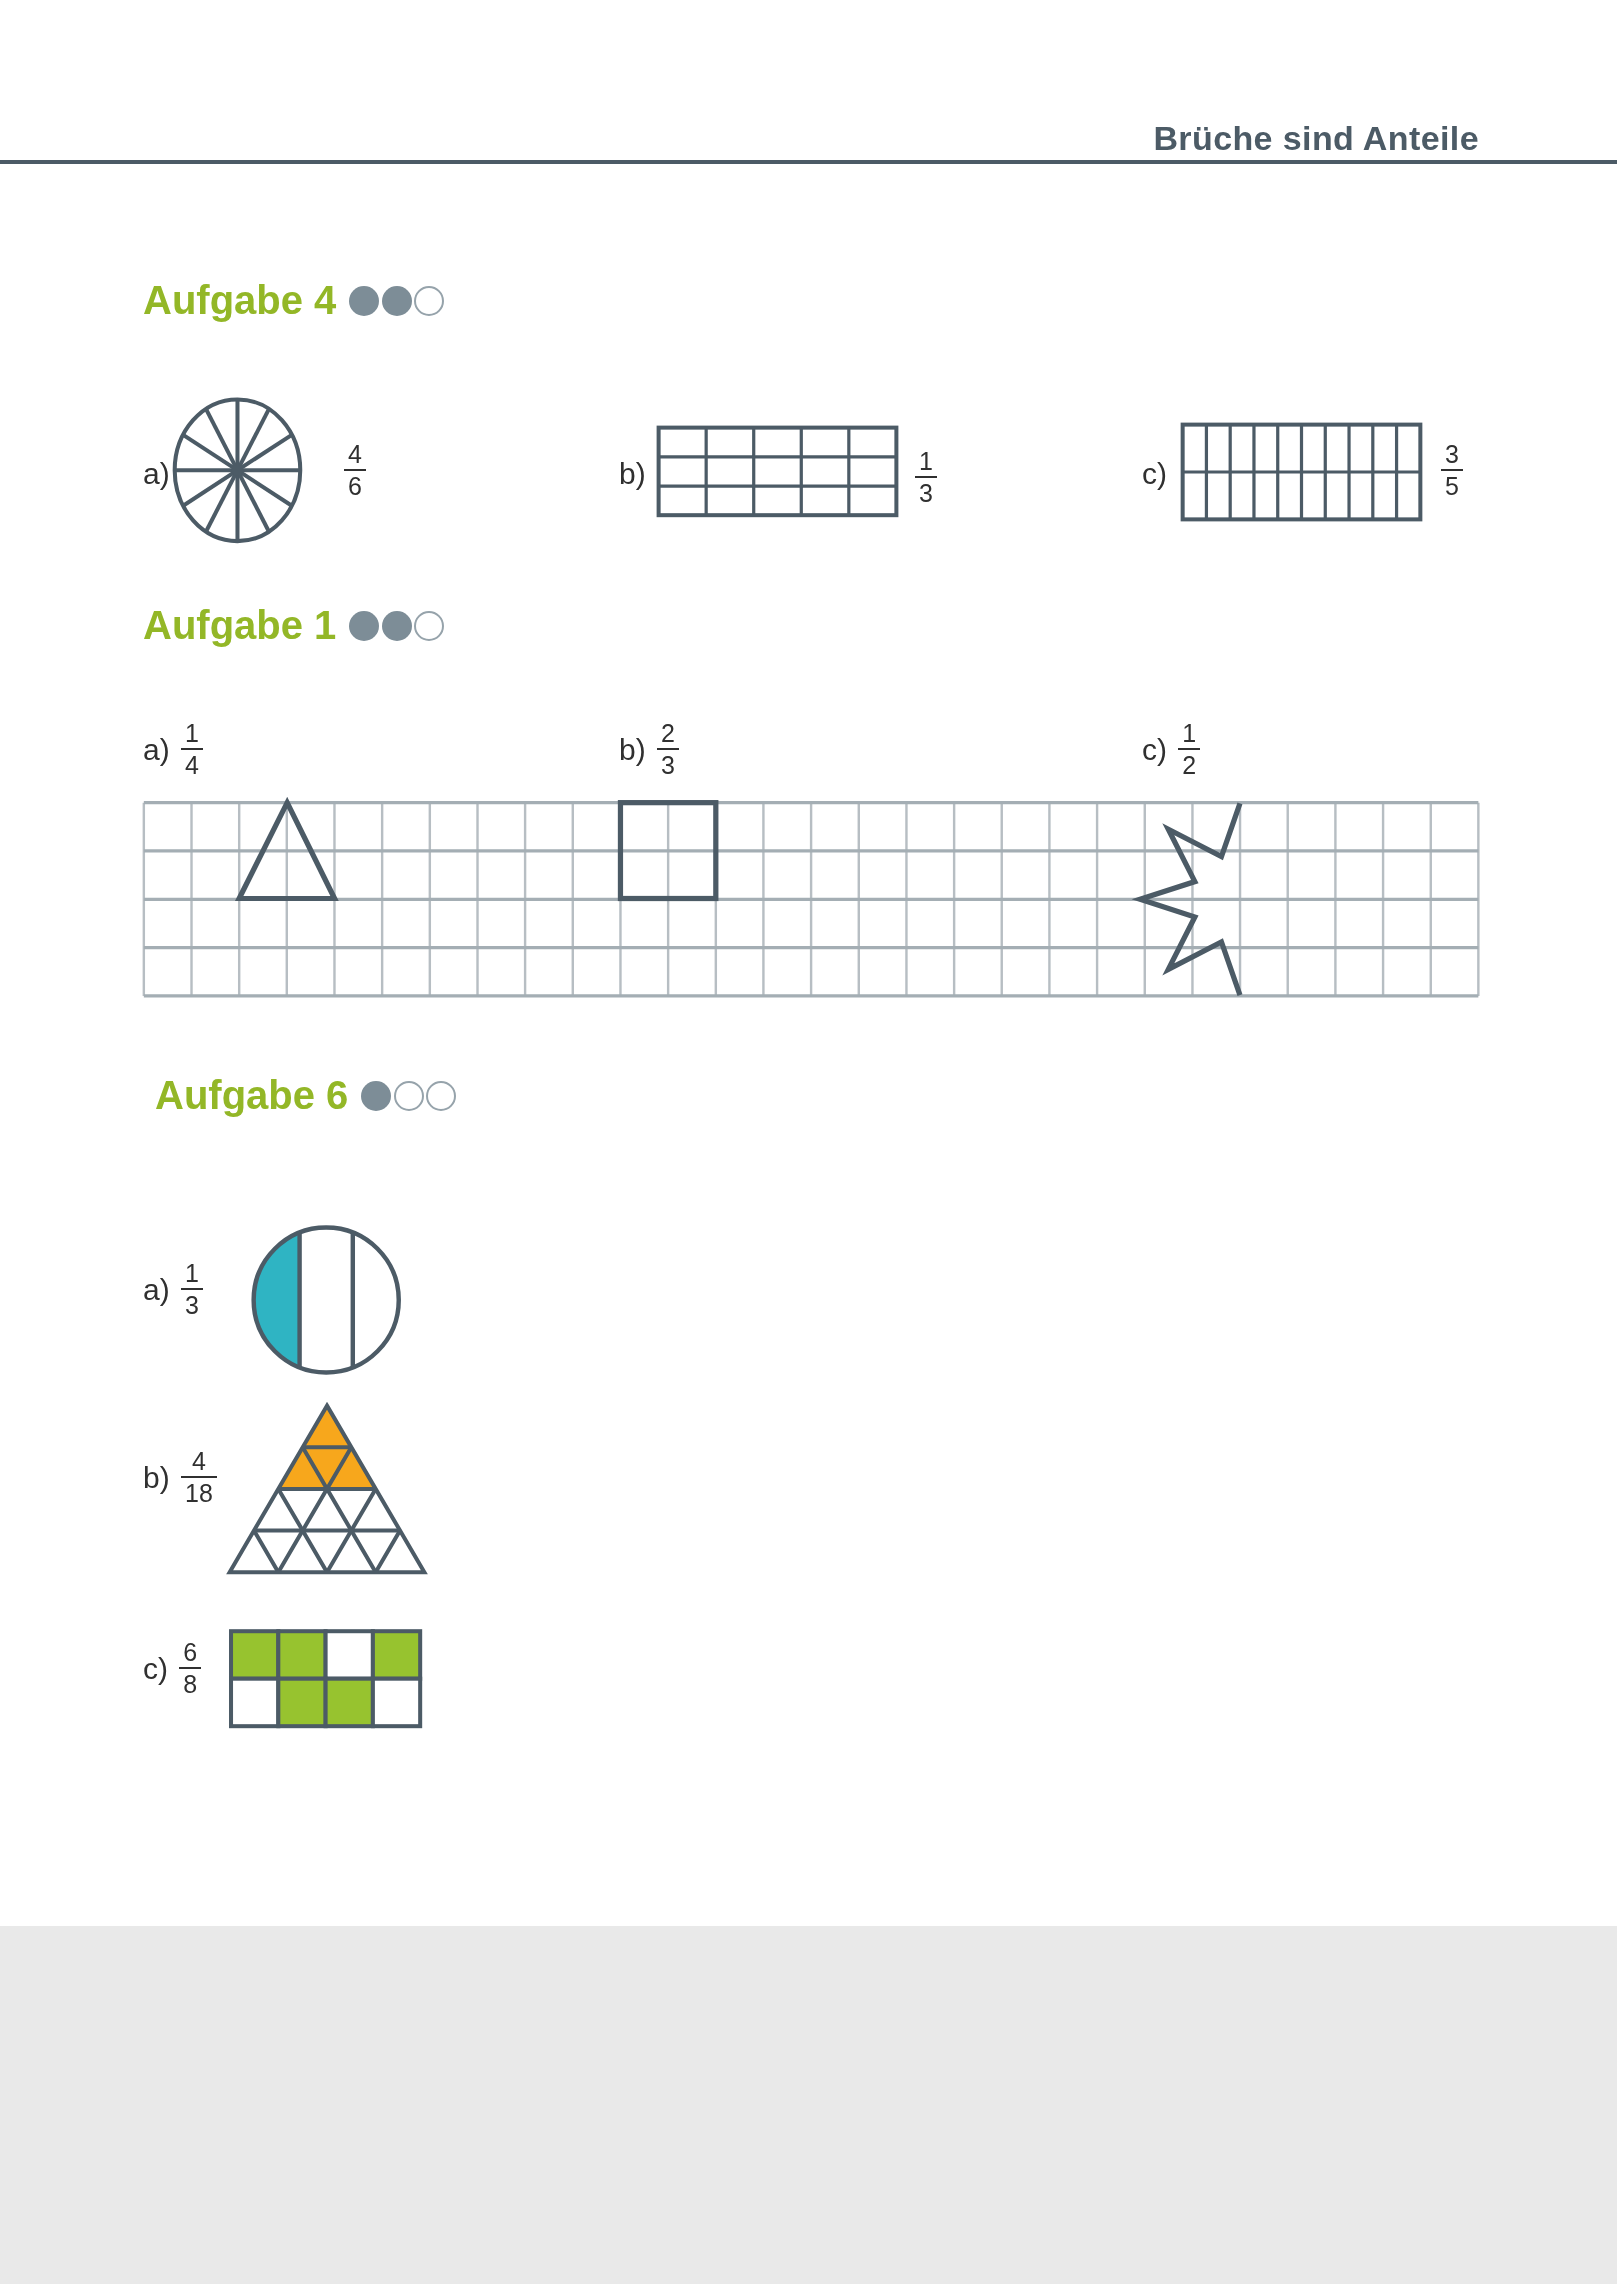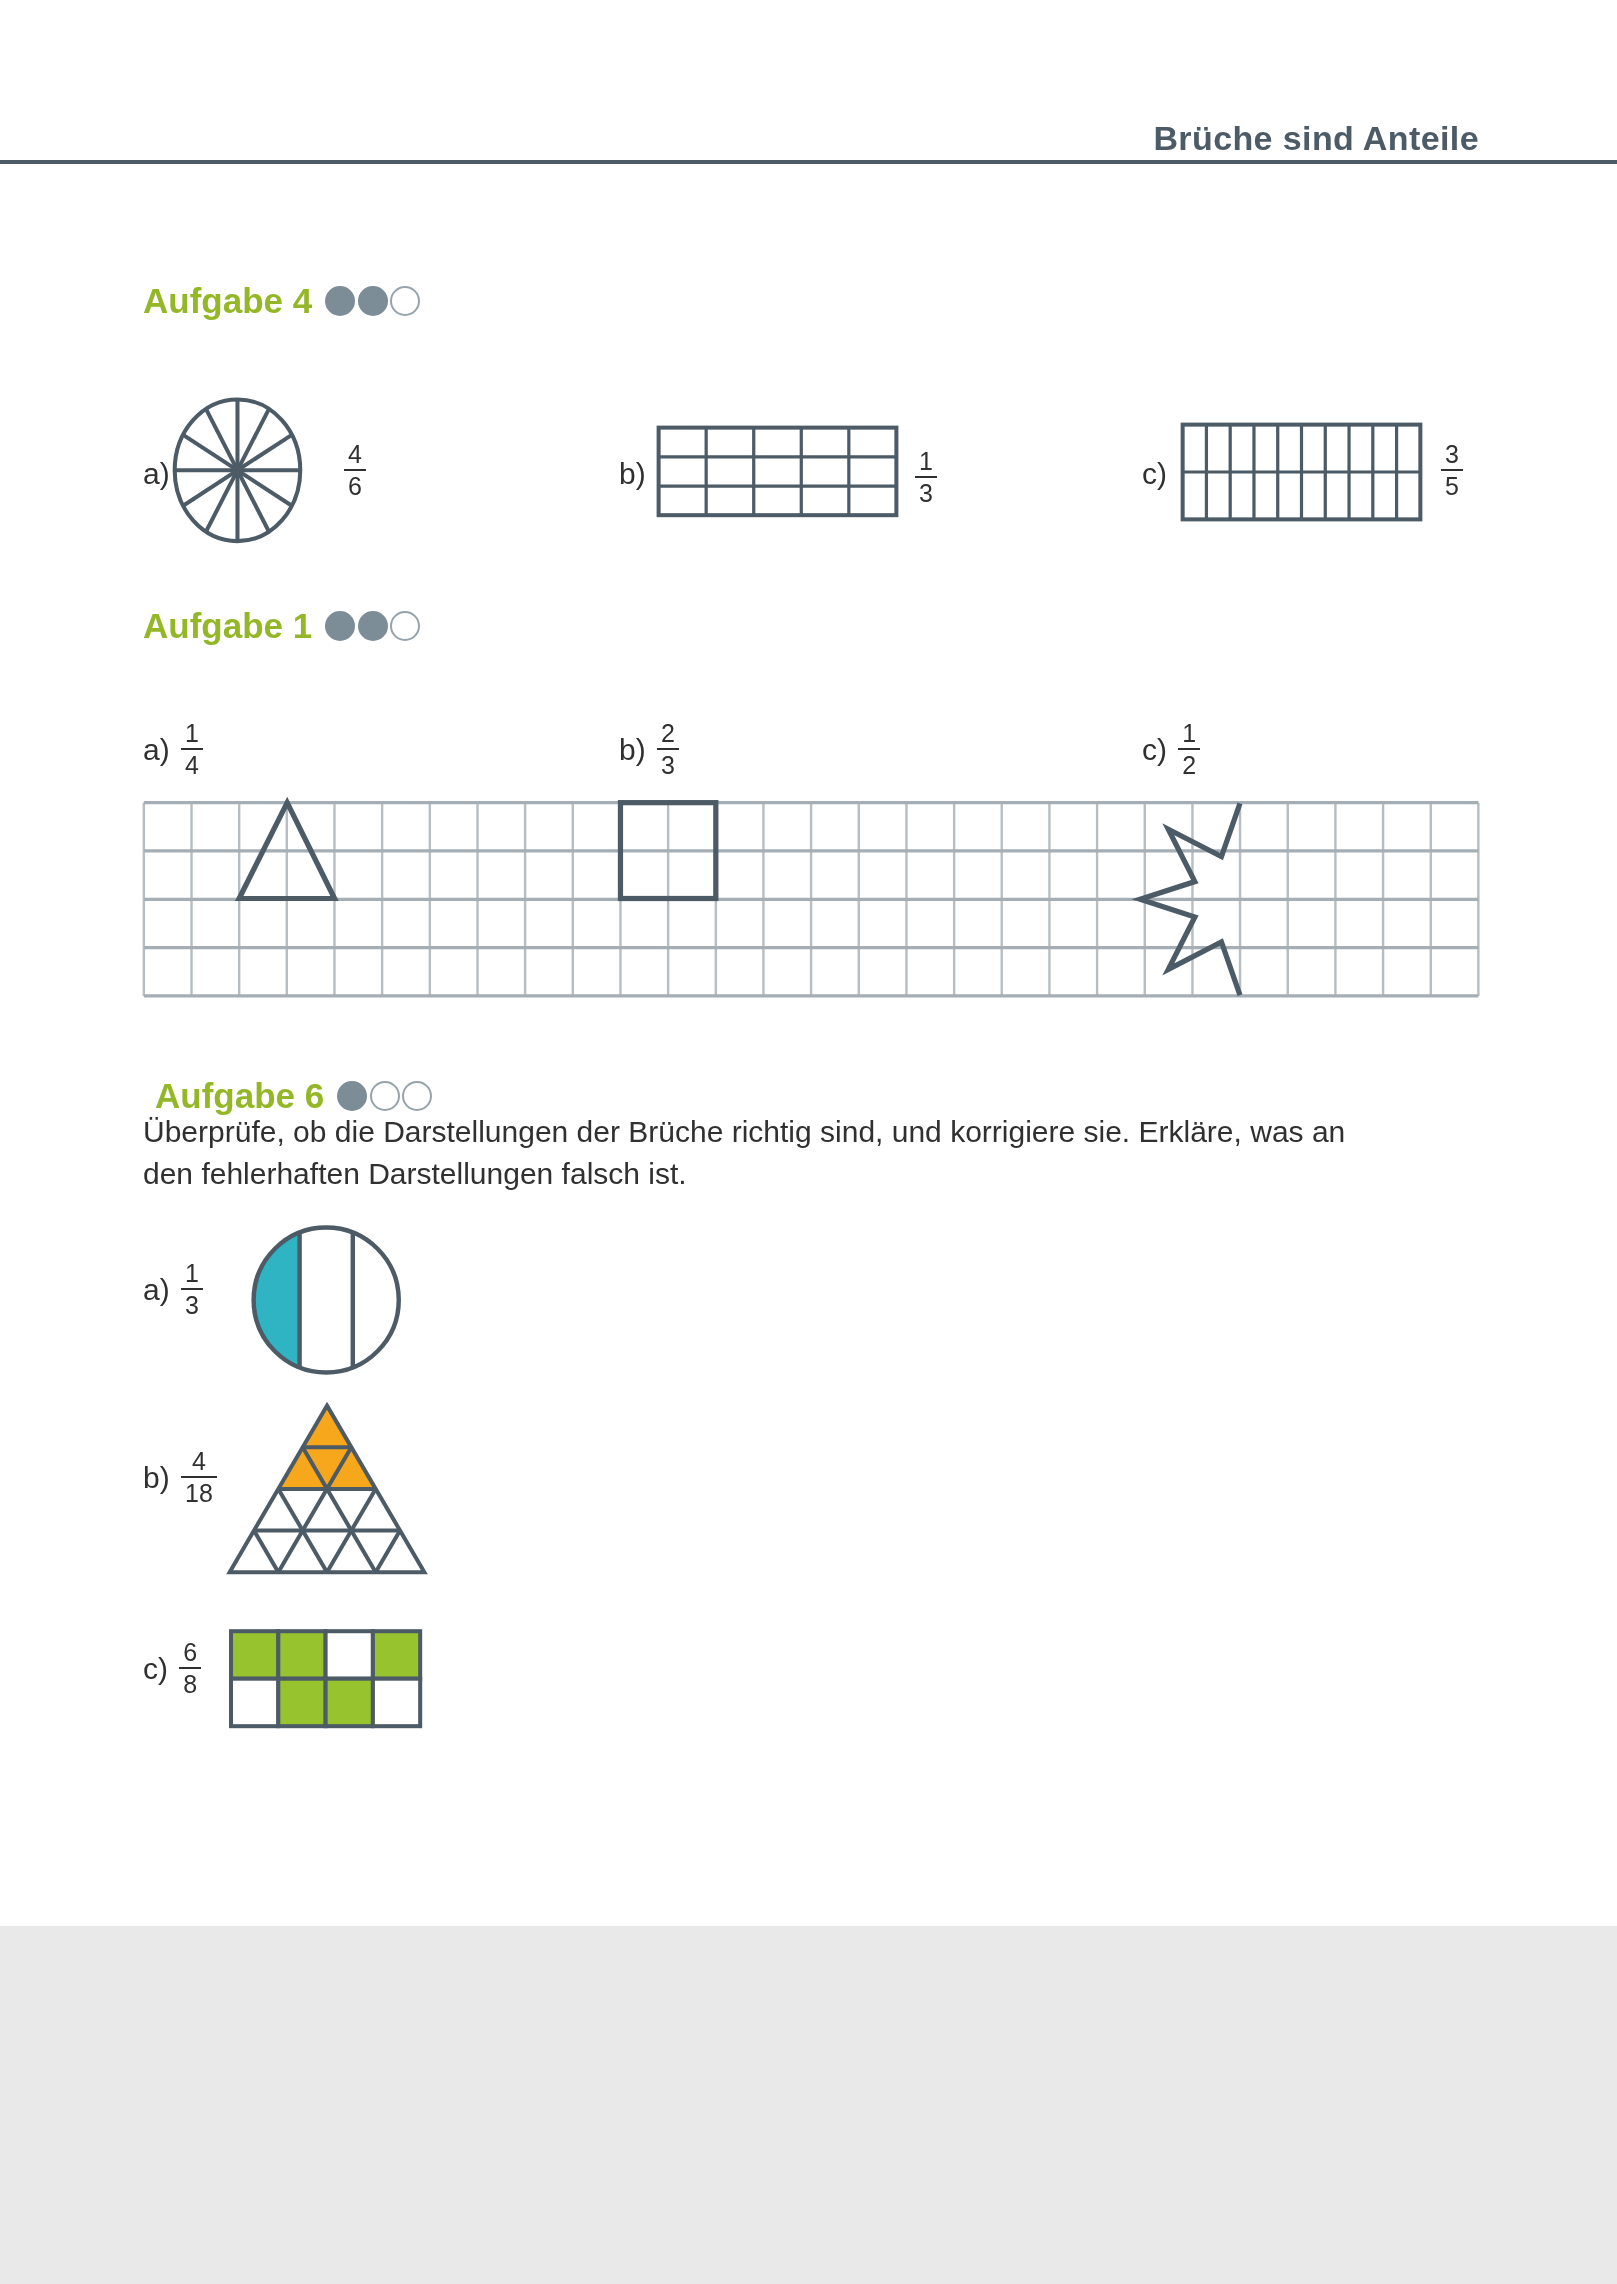--- a/index.html
+++ b/index.html
@@ -17,21 +17,21 @@
     font-size:34px;font-weight:700;
     color:var(--slate,#4C5B66);
     letter-spacing:0.4px;
   }
   .header-rule{
     top:160px;left:0;width:1618px;height:4px;
     background:var(--slate,#4C5B66);
   }
   .task-heading{
     display:flex;align-items:center;gap:13px;
-    font-size:35px;font-weight:700;line-height:37px;
+    font-size:40px;font-weight:700;line-height:37px;
     color:var(--heading-green,#93B727);
   }
   .dots{display:flex;align-items:center;gap:2.4px;}
   .dot{width:30px;height:30px;border-radius:50%;box-sizing:border-box;}
   .dot.filled{background:var(--dot-fill,#7D8D97);}
   .dot.empty{background:#fff;border:2.4px solid var(--dot-border,#96A3AB);}
   .instr{
     font-size:30px;line-height:35px;
     color:var(--text,#303030);
   }
@@ -161,24 +161,20 @@
   </svg>
 
   <div class="abs task-heading" style="left:155px;top:1077px;">
     <span>Aufgabe 6</span>
     <span class="dots">
       <span class="dot filled"></span>
       <span class="dot empty"></span>
       <span class="dot empty"></span>
     </span>
   </div>
-  <div class="abs" style="left:143px;top:1111px;">
-    <div class="instr2">Überprüfe, ob die Darstellungen der Brüche richtig sind, und korrigiere sie. Erkläre, was an</div>
-    <div class="instr2">den fehlerhaften Darstellungen falsch ist.</div>
-  </div>
 
   <div class="abs frac-row" style="left:143px;top:1260px;height:58px;">
     <span class="item-label">a)</span>
     <span class="frac">
       <span class="num">1</span>
       <span class="den">3</span>
     </span>
   </div>
   <svg class="abs" style="left:248px;top:1221px;" width="158" height="158" viewBox="308 1516 196 196">
     <path class="fill-teal" d="M372 1530.3 A90 90 0 0 0 372 1697.7 Z"></path>

